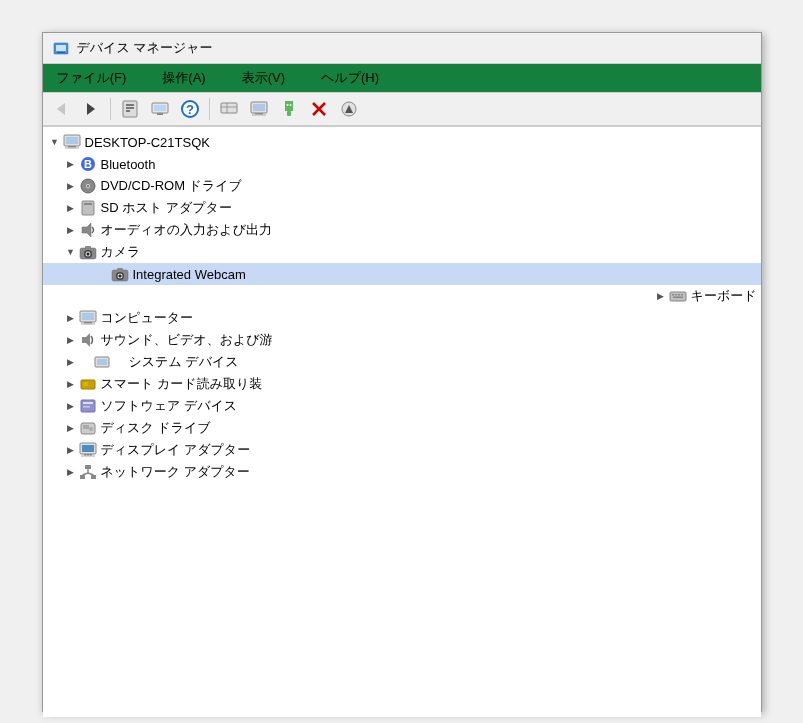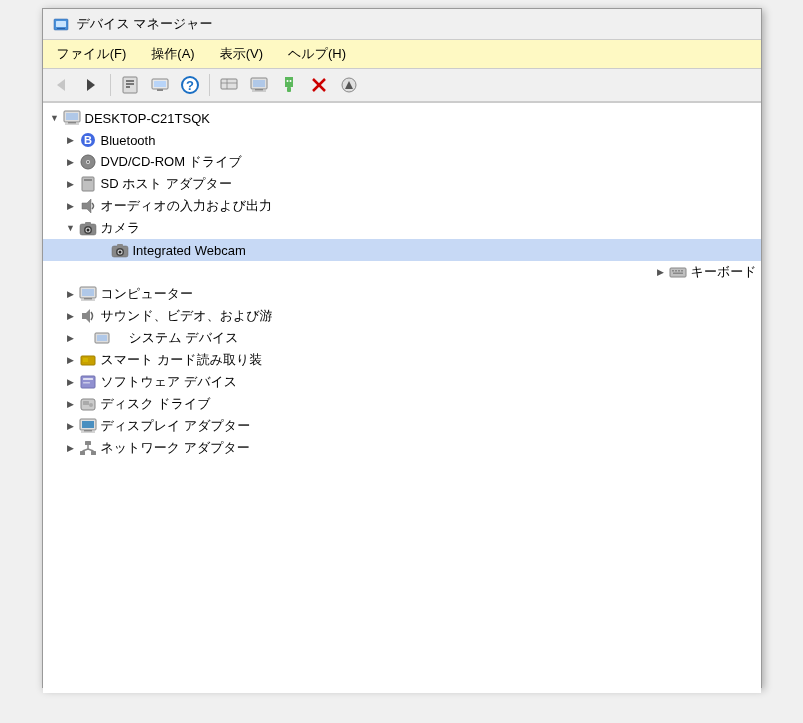--- a/index.html
+++ b/index.html
@@ -7,21 +7,21 @@
       font-family: "Meiryo", "MS UI Gothic", "Yu Gothic", sans-serif;
       font-size: 13px;
       background: #f0f0f0;
       width: 803px;
       height: 723px;
       overflow: hidden;
     }
     .window {
       width: 720px;
       height: 680px;
-      margin: 8px auto;
+      margin: 32px auto;
       background: #ffffff;
       border: 1px solid #999;
       box-shadow: 2px 2px 8px rgba(0,0,0,0.3);
     }
     .title-bar {
       background: #f0f0f0;
       border-bottom: 1px solid #ccc;
       padding: 6px 10px;
       display: flex;
       align-items: center;
@@ -30,24 +30,24 @@
     .title-bar-icon {
       width: 16px;
       height: 16px;
     }
     .title-bar-text {
       font-size: 13px;
       color: #000;
     }
     .menu-bar {
       display: flex;
-      gap: 5px;
+      gap: 16px;
       padding: 2px 4px;
       border-bottom: 1px solid #ccc;
-      background: #fef9c3;
+      background: #15803d;
     }
     .menu-item {
       padding: 3px 10px;
       font-size: 13px;
       cursor: pointer;
       color: #000;
     }
     .toolbar {
       display: flex;
       align-items: center;

